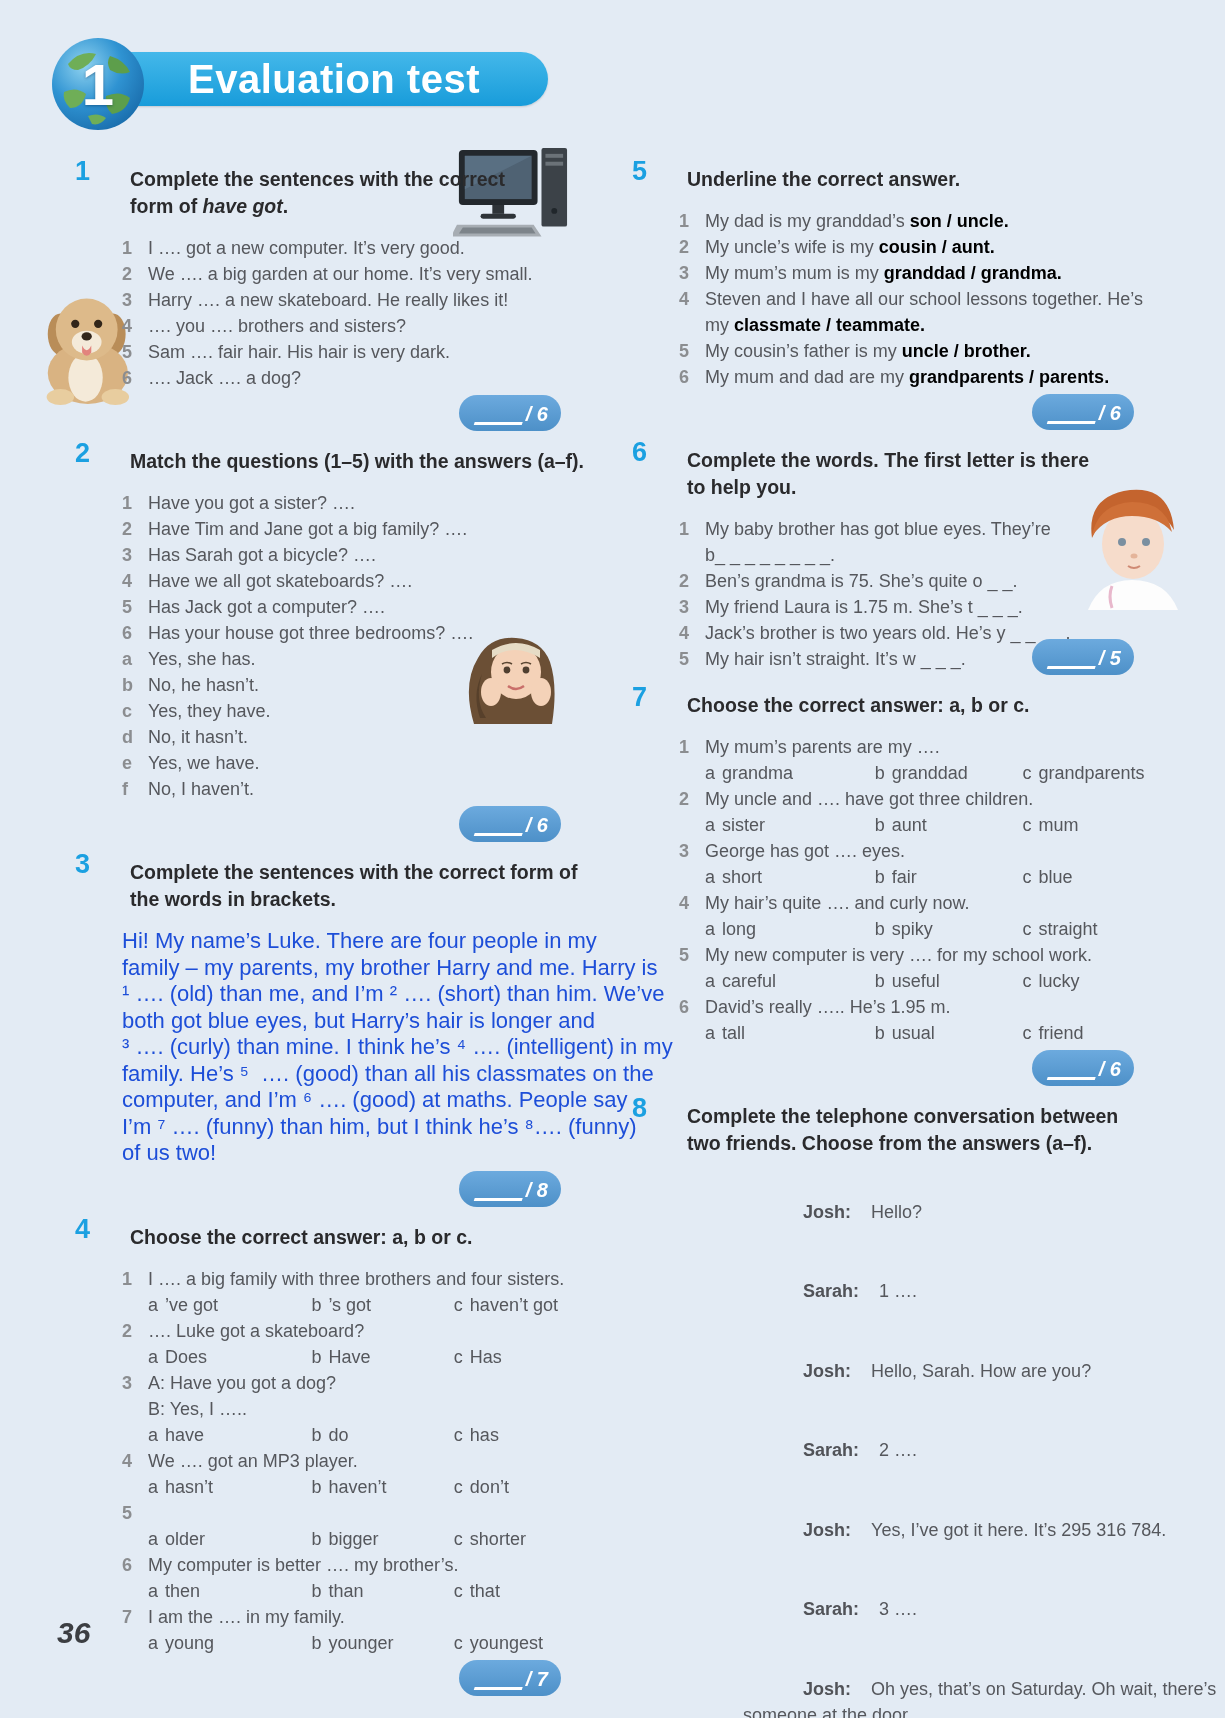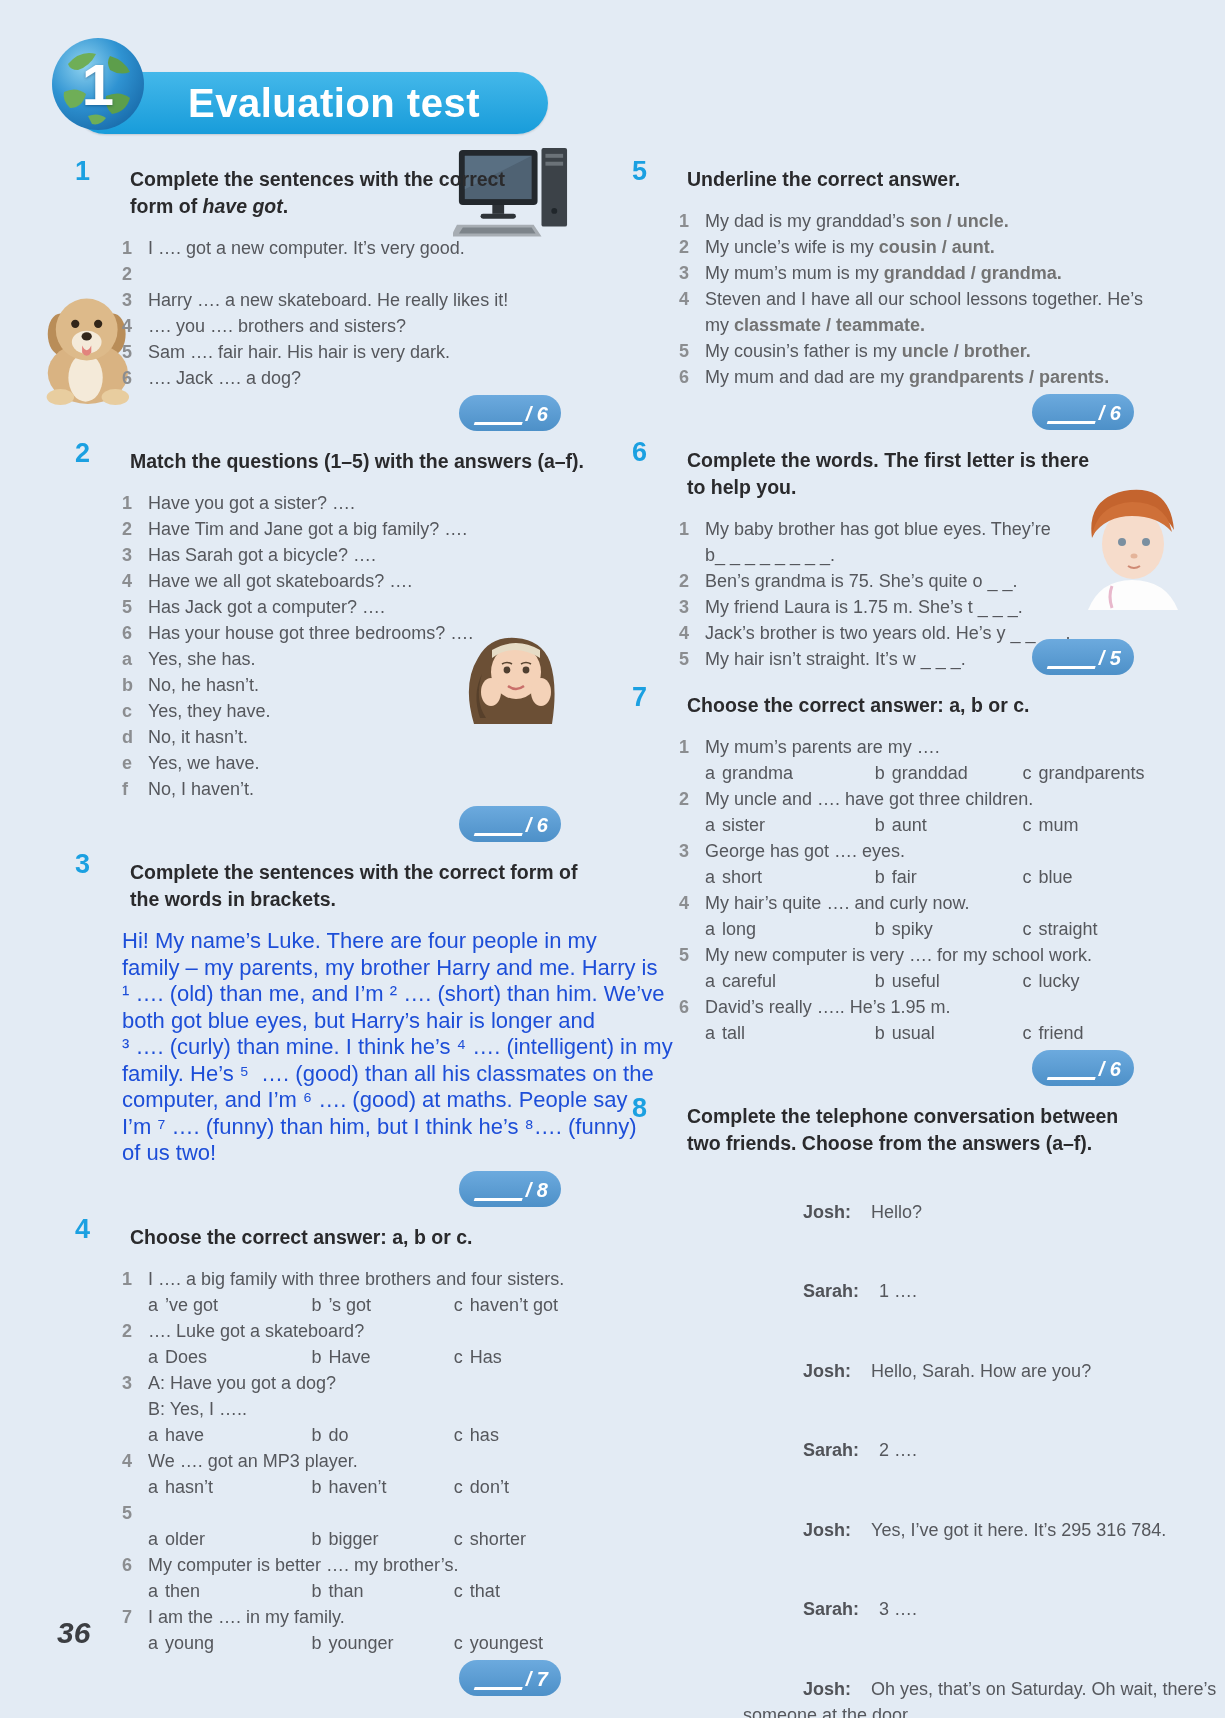--- a/index.html
+++ b/index.html
@@ -1,20 +1,20 @@
 <!DOCTYPE html>
 <html><head>
 <meta charset="utf-8">
 <style>
   html,body{margin:0;padding:0;background:#cfd9e4;}
   .page{position:relative;width:1225px;height:1718px;background:#e3ebf4;overflow:hidden;
         font-family:"Liberation Sans",sans-serif;color:#55575c;}
 
   
-  .banner{position:absolute;left:74px;top:72px;width:428px;height:62px;border-radius:32px;
+  .banner{position:absolute;left:74px;top:52px;width:428px;height:54px;border-radius:32px;
           background:linear-gradient(180deg,#44b8ea,#189cda);display:flex;align-items:center;
           justify-content:center;padding-left:46px;box-shadow:0 1px 2px rgba(0,0,0,.15);}
   .banner-title{color:#fff;font-weight:800;font-size:40px;letter-spacing:.5px;}
   .globe{position:absolute;left:50px;top:36px;width:96px;height:96px;}
   .globe svg{position:absolute;inset:0;}
   .globe-num{position:absolute;inset:0;display:flex;align-items:center;justify-content:center;
              color:#fff;font-weight:800;font-size:58px;text-shadow:0 1px 3px rgba(0,40,80,.45);}
 
   
   .col{position:absolute;top:150px;}
@@ -24,21 +24,21 @@
   .ex{margin-bottom:9px;}
   .ex-head{display:flex;margin:8px 0 7px;}
   .ex-num{width:47px;flex:none;color:#1ba0e1;font-weight:800;font-size:27px;line-height:26px;}
   .ex-title{margin:8px;font-size:19.5px;font-weight:800;color:#2a2a2c;line-height:27px;white-space:pre;}
   .ex-title em{font-style:italic;}
 
   .items{padding-left:47px;}
   .item{display:flex;font-size:18px;line-height:26px;}
   .inum{width:26px;flex:none;font-weight:700;color:#8b8d90;}
   .itext{white-space:pre;color:#55575c;}
-  .itext .bold-part{font-weight:700;color:#737373;}
+  .itext .bold-part{font-weight:700;color:#000000;}
 
   .para{padding-left:47px;font-size:22px;line-height:26.5px;white-space:pre;color:#1d4ed8;}
 
   .opts{display:grid;grid-template-columns:39% 34% 27%;padding-left:73px;font-size:18px;line-height:26px;}
   .opt{display:flex;white-space:pre;}
   .olet{margin-right:7px;}
 
   .dlg{padding-left:47px;font-size:18px;line-height:26.5px;}
   .dline{white-space:pre;padding-left:64px;text-indent:-64px;}
   .dspeaker{font-weight:700;color:#515358;margin-right:20px;}
@@ -159,20 +159,21 @@
       </div>
       <div class="items">
 
           <div class="item">
             <span class="inum">1</span>
             <span class="itext">I …. got a new computer. It’s very good.</span>
           </div>
 
           <div class="item">
             <span class="inum">2</span>
+            <span class="itext">We …. a big garden at our home. It’s very small.</span>
           </div>
 
           <div class="item">
             <span class="inum">3</span>
             <span class="itext">Harry …. a new skateboard. He really likes it!</span>
           </div>
 
           <div class="item">
             <span class="inum">4</span>
             <span class="itext">…. you …. brothers and sisters?</span>

